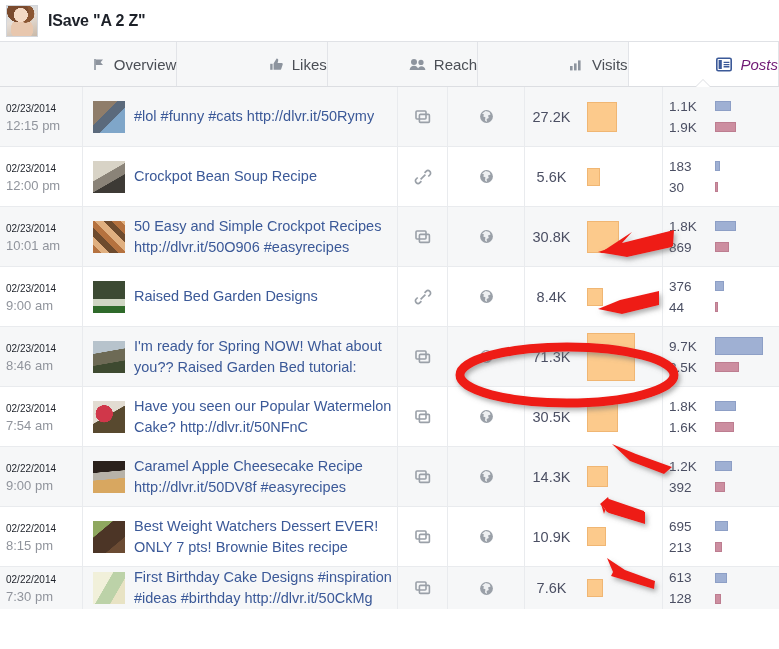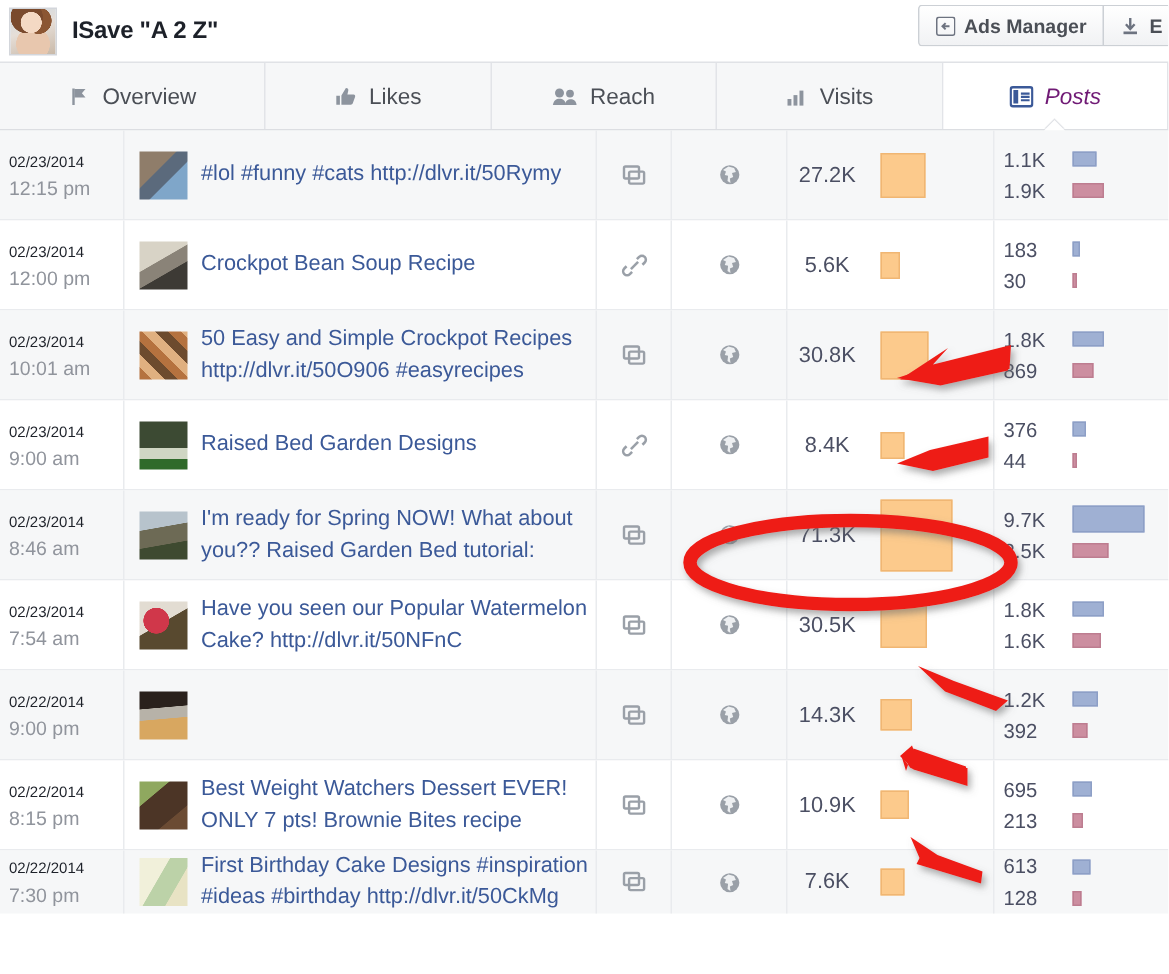--- a/index.html
+++ b/index.html
@@ -68,21 +68,21 @@
     height: 45px;
     background: #f6f7f8;
     border-bottom: 1px solid #dcdee2;
     display: flex;
     align-items: stretch;
   }
   .tab {
     flex: 1 1 0;
     display: flex;
     align-items: center;
-    justify-content: center;
+    justify-content: flex-end;
     gap: 8px;
     font-size: 15px;
     color: #4b4f56;
     position: relative;
     border-right: 1px solid #e2e4e8;
   }
   .tab:last-child { border-right: 1px solid #e2e4e8; }
   .tab.active { color: #701a75; background: #ffffff; font-style: italic; }
   .tab.active .caret {
     position: absolute;
@@ -204,36 +204,20 @@
 </style>
 </head>
 <body>
 
 <div class="wrap">
 
   <div class="page-header">
     <div class="avatar"></div>
     <div class="page-title">ISave "A 2 Z"</div>
 
-    <div class="header-actions">
-      <div class="hbtn">
-        <svg class="ico" width="13" height="13" viewBox="0 0 13 13">
-          <rect x="0.5" y="0.5" width="12" height="12" rx="1.5" fill="none" stroke="#6d7380"></rect>
-          <path d="M9 6.5 H4.6 M6.4 4.4 L4.3 6.5 L6.4 8.6" fill="none" stroke="#6d7380" stroke-width="1.3"></path>
-        </svg>
-        <span>Ads Manager</span>
-      </div>
-      <div class="hbtn clipped">
-        <svg class="ico" width="13" height="13" viewBox="0 0 13 13">
-          <path d="M6.5 1 V7.4 M3.6 5.2 L6.5 8.3 L9.4 5.2" fill="none" stroke="#6d7380" stroke-width="1.6"></path>
-          <rect x="2" y="10" width="9" height="1.8" fill="#6d7380"></rect>
-        </svg>
-        <span>E</span>
-      </div>
-    </div>
   </div>
 
   <div class="tabbar">
 
     <div class="tab tab-first">
       <svg class="ico" width="15" height="15" viewBox="0 0 15 15">
         <path d="M4 2 V13" stroke="#8d949e" stroke-width="1.6" fill="none"></path>
         <path d="M4.6 2.4 L12 2.4 L9.6 5.2 L12 8 L4.6 8 Z" fill="#8d949e"></path>
       </svg>
       <span>Overview</span>
@@ -532,20 +516,21 @@
           </div>
         </div>
       </div>
       <div class="row alt">
         <div class="c-date">
           <span class="d">02/22/2014</span>
           <span class="t">9:00 pm</span>
         </div>
         <div class="c-post">
           <div class="thumb th7"></div>
+          <div class="ptext">Caramel Apple Cheesecake Recipe http://dlvr.it/50DV8f #easyrecipes</div>
         </div>
         <div class="c-type">
           <svg width="18" height="18" viewBox="0 0 18 18">
             <rect x="2" y="3" width="10" height="8" rx="1" fill="none" stroke="#9aa0a8" stroke-width="1.6"></rect>
             <rect x="5.4" y="6.4" width="10" height="8" rx="1" fill="none" stroke="#9aa0a8" stroke-width="1.6"></rect>
           </svg>
         </div>
         <div class="c-target">
           <svg width="15" height="15" viewBox="0 0 15 15">
             <circle cx="7.5" cy="7.5" r="6.4" fill="#9aa0a8"></circle>

